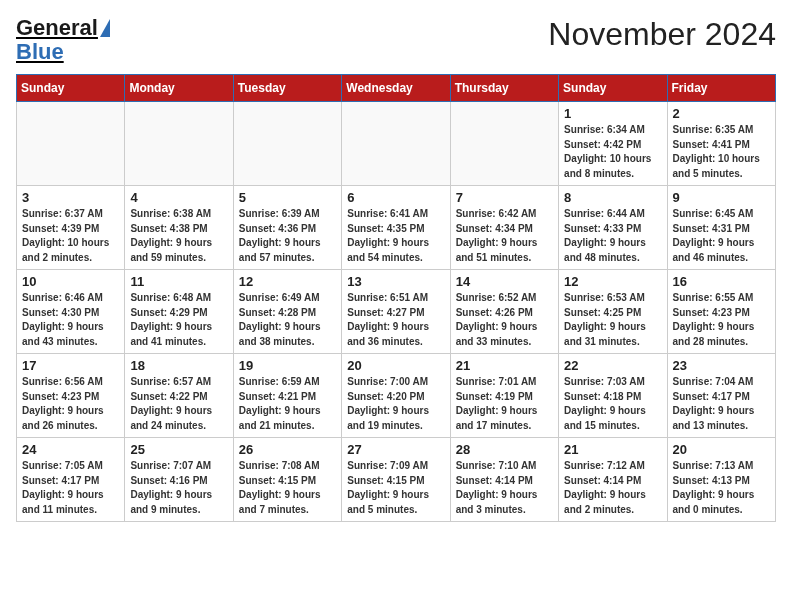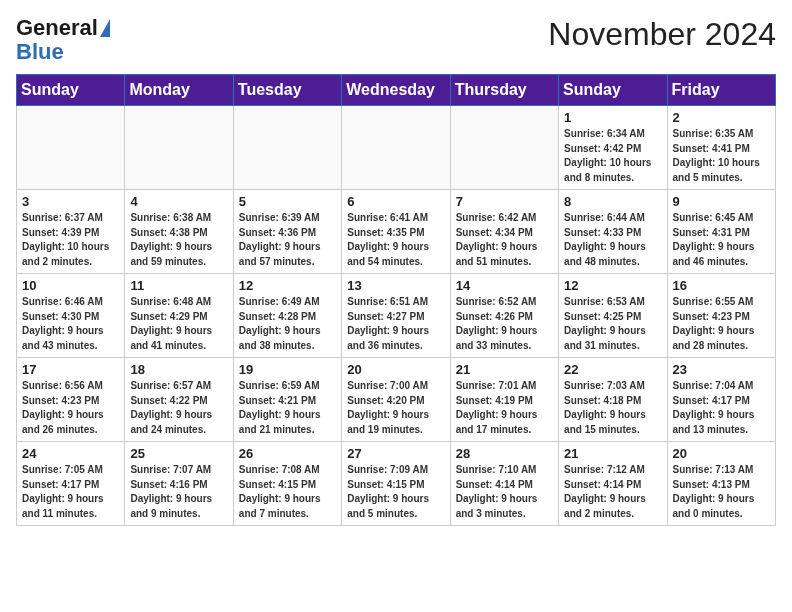--- a/index.html
+++ b/index.html
@@ -13,20 +13,21 @@
     .header-area {
       display: flex;
       justify-content: space-between;
       align-items: flex-start;
       margin-bottom: 10px;
     }
     .logo {
       display: flex;
       flex-direction: column;
       align-items: flex-start;
+      text-decoration: underline;
     }
     .logo-text {
       font-size: 22px;
       font-weight: bold;
       color: #1a1a1a;
       line-height: 1.1;
     }
     .logo-text span.blue { color: #2e6db4; }
     .logo-triangle {
       width: 0;
@@ -52,25 +53,25 @@
     .location-title {
       font-size: 14px;
       color: #555;
     }
     .calendar {
       width: 100%;
       border-collapse: collapse;
       font-size: 11px;
     }
     .calendar thead tr th {
-      background: #4c1d95;
+      background: #b91c1c;
       color: #fff;
       padding: 6px 4px;
       text-align: left;
-      font-size: 16px;
+      font-size: 12px;
       font-weight: bold;
       border: 1px solid #2e6db4;
     }
     .calendar tbody tr td {
       vertical-align: top;
       padding: 4px 5px;
       border: 1px solid #ccc;
       width: 108px;
       min-height: 80px;
       background: #fff;

